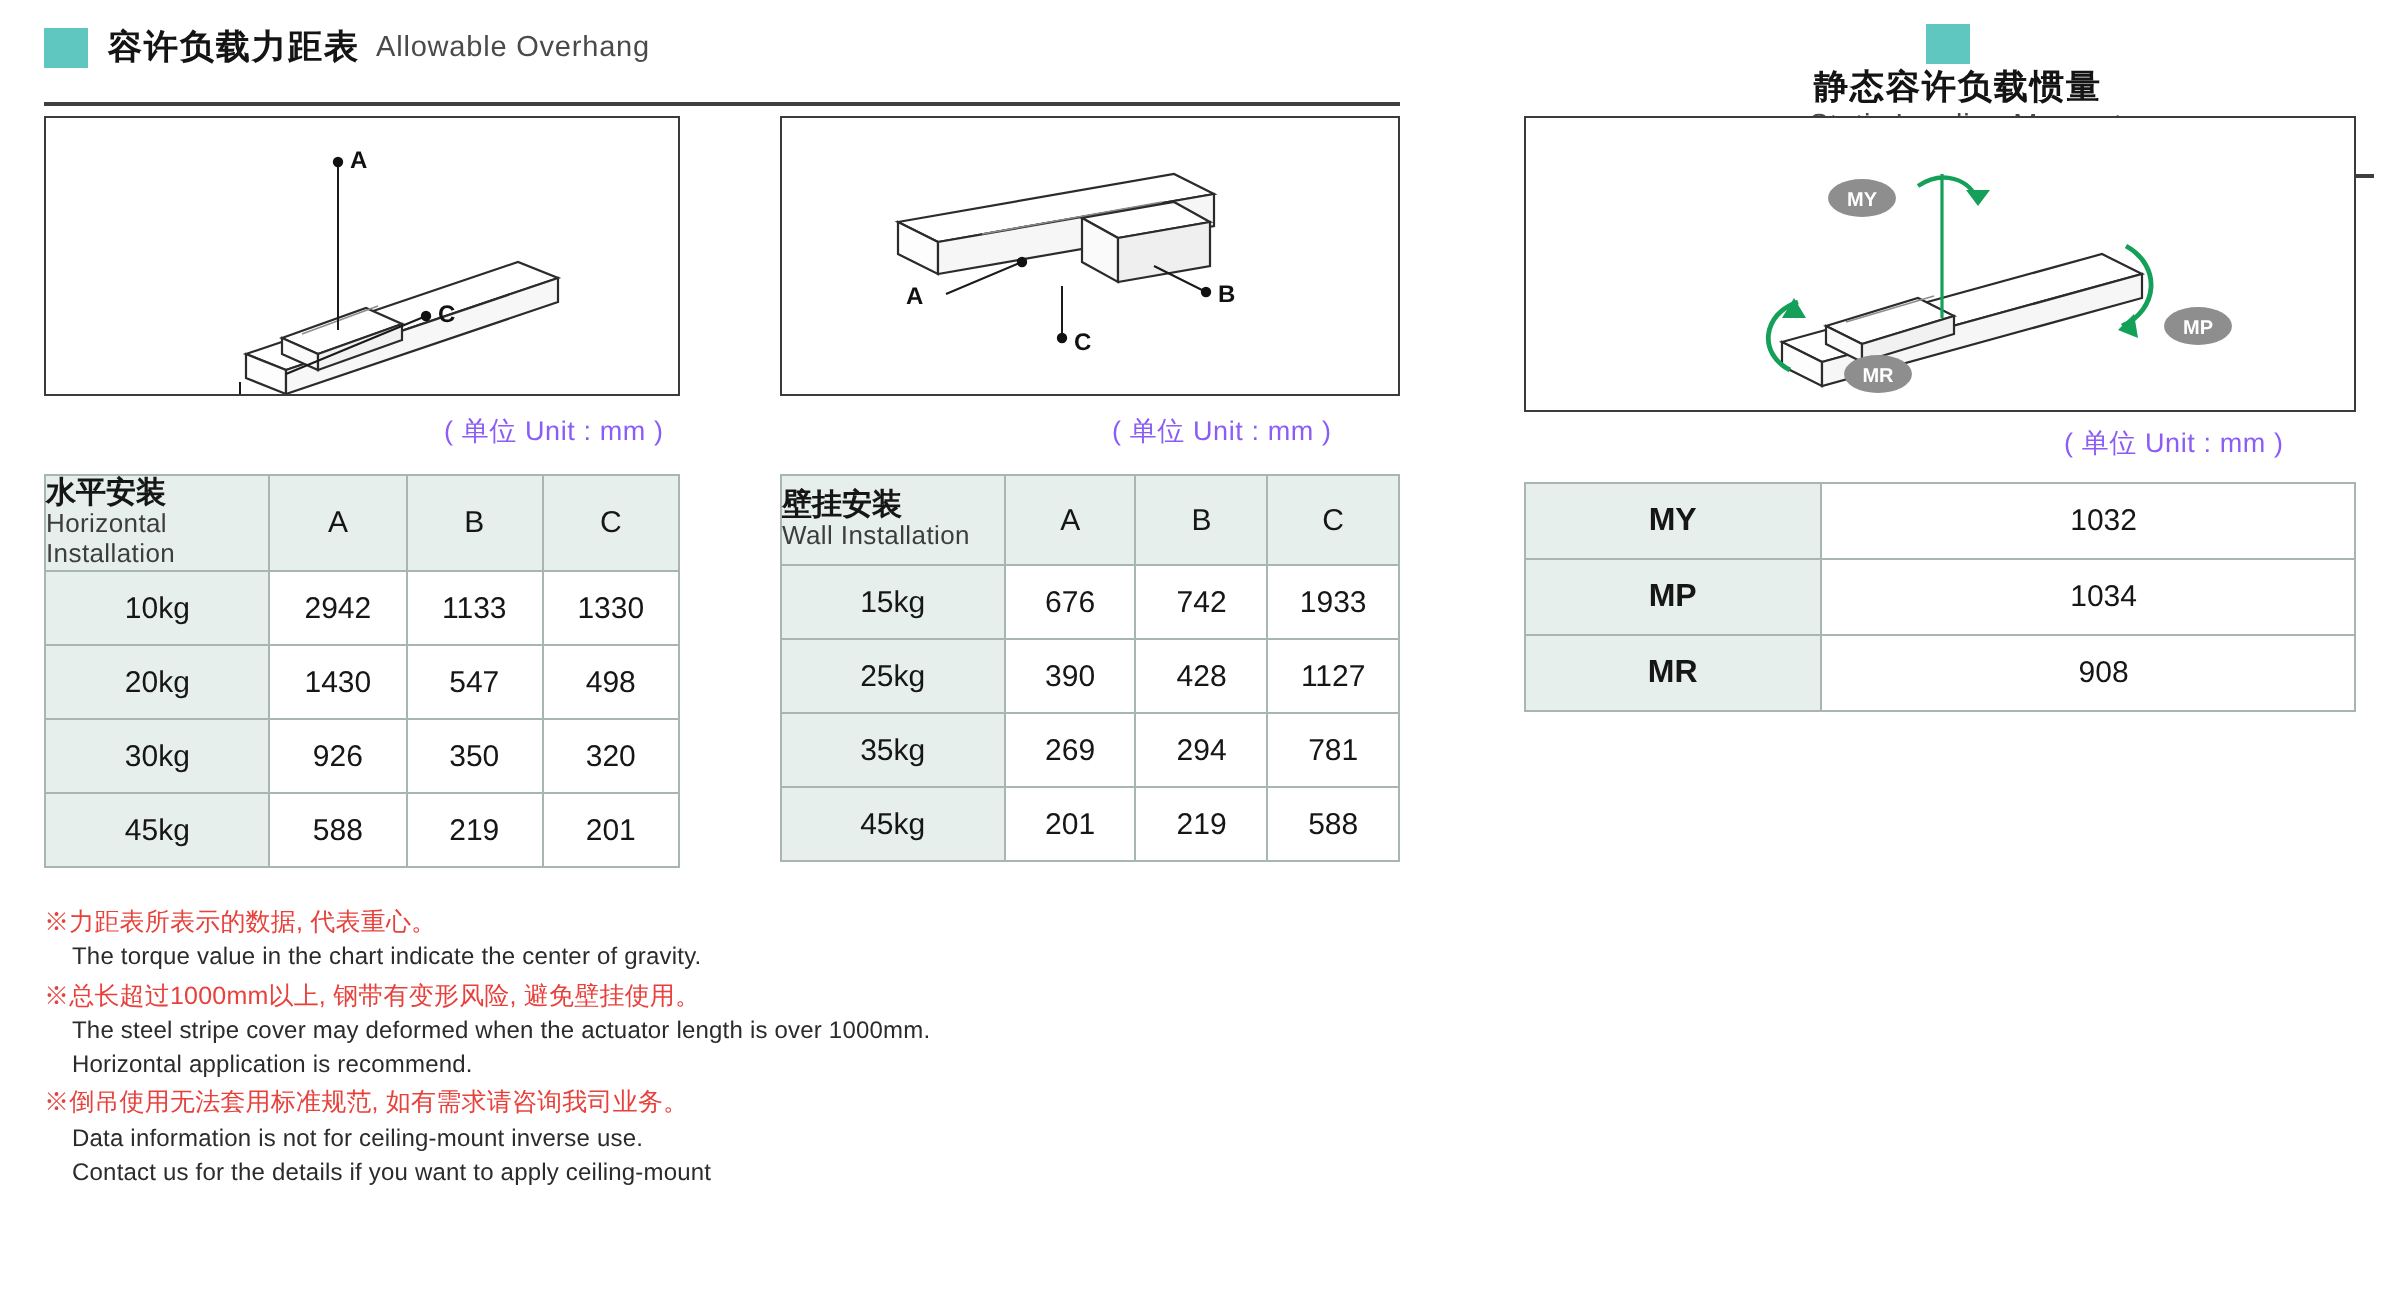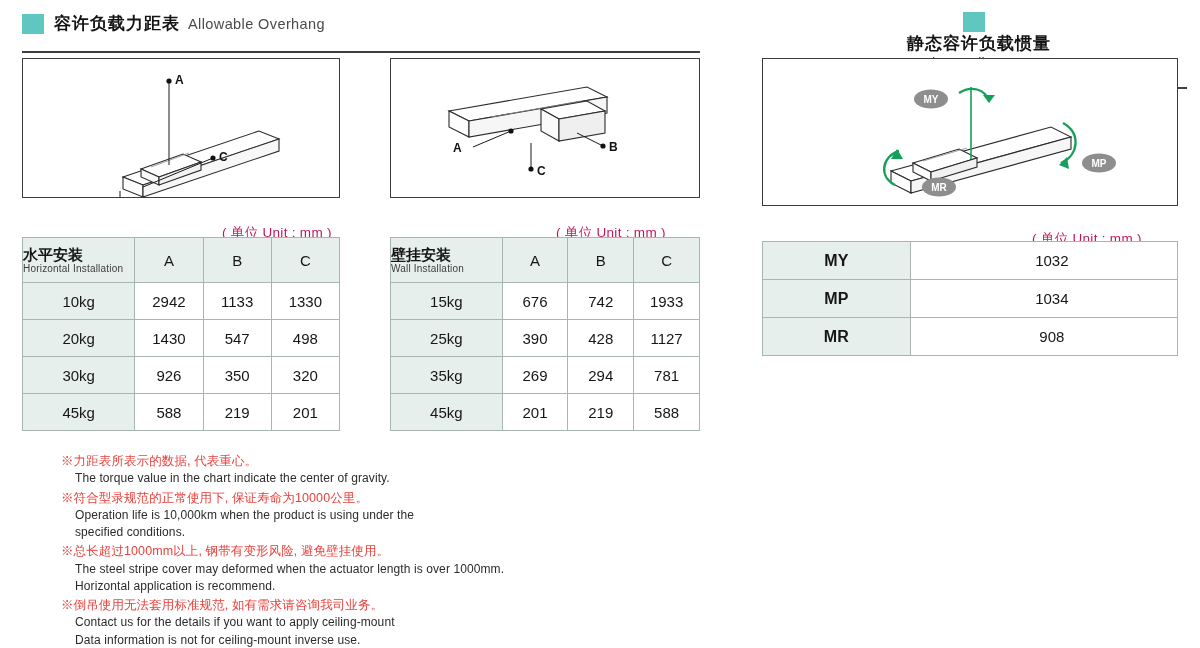--- a/index.html
+++ b/index.html
@@ -49,24 +49,23 @@
     border: 1px solid #3b3b3b;
     background: #fff;
   }
   #fig1 { left: 22px;  top: 58px; width: 318px; height: 140px; }
   #fig2 { left: 390px; top: 58px; width: 310px; height: 140px; }
   #fig3 { left: 762px; top: 58px; width: 416px; height: 148px; }
 
   .unit {
     position: absolute;
     font-size: 13.5px;
-    color: #be185d;
+    color: #8b5cf6;
     letter-spacing: .3px;
     white-space: nowrap;
-    margin-top: 17px;
   }
   #unit1 { left: 222px; top: 207px; }
   #unit2 { left: 556px; top: 207px; }
   #unit3 { left: 1032px; top: 213px; }
 
   
   table.dt {
     position: absolute;
     border-collapse: collapse;
     font-size: 15px;
@@ -78,21 +77,21 @@
     color: #161616;
     background: #ffffff;
     padding: 0;
   }
   .hdr-cell {
     background: #e6efec !important;
     line-height: 1.15;
     padding: 4px 6px 5px 6px;
   }
   .hdr-cn { font-size: 15px; font-weight: bold; display: block; text-align: left; }
-  .hdr-en { font-size: 10px; color: #3d3d3d; display: block; text-align: left; letter-spacing: .2px; }
+  .hdr-en { font-size: 13px; color: #3d3d3d; display: block; text-align: left; letter-spacing: .2px; }
   .col-head { background: #e6efec !important; font-size: 15px; }
   .rowlabel { background: #e6efec !important; font-size: 15px; }
   .val { font-size: 15px; }
 
   #tbl1 { left: 22px;  top: 237px; width: 318px; }
   #tbl1 .c0 { width: 112px; }
   #tbl1 .c1, #tbl1 .c2, #tbl1 .c3 { width: 68px; }
   #tbl1 tr { height: 37px; }
   #tbl1 tr.hrow { height: 45px; }
 
@@ -119,21 +118,21 @@
     line-height: 1.45;
     letter-spacing: .1px;
   }
   .note-en {
     color: #2b2b2b;
     font-size: 12px;
     line-height: 1.45;
     margin-left: 14px;
     letter-spacing: .1px;
   }
-  .note-blk { margin-bottom: 1px; margin-left: 39px; }
+  .note-blk { margin-bottom: 1px; }
 
   
   svg { display: block; }
 </style>
 </head>
 <body>
 
 <div class="page">
 
   <div class="sec-header" id="hdr-left">
@@ -350,34 +349,29 @@
   </tbody>
     </table>
 
   <div id="notes">
 
     <div class="note-blk">
       <div class="note-cn">※力距表所表示的数据, 代表重心。</div>
       <div class="note-en">The torque value in the chart indicate the center of gravity.</div>
     </div>
 
-    <div class="note-blk">
-      <div class="note-cn">※符合型录规范的正常使用下, 保证寿命为10000公里。</div>
-      <div class="note-en">Operation life is 10,000km when the product is using under the</div>
-      <div class="note-en">specified conditions.</div>
-    </div>
 
     <div class="note-blk">
       <div class="note-cn">※总长超过1000mm以上, 钢带有变形风险, 避免壁挂使用。</div>
       <div class="note-en">The steel stripe cover may deformed when the actuator length is over 1000mm.</div>
       <div class="note-en">Horizontal application is recommend.</div>
     </div>
 
     <div class="note-blk">
       <div class="note-cn">※倒吊使用无法套用标准规范, 如有需求请咨询我司业务。</div>
+      <div class="note-en">Data information is not for ceiling-mount inverse use.</div>
       <div class="note-en">Contact us for the details if you want to apply ceiling-mount</div>
-      <div class="note-en">Data information is not for ceiling-mount inverse use.</div>
 
     </div>
 
   </div>
 
 </div>
 
 </body></html>

